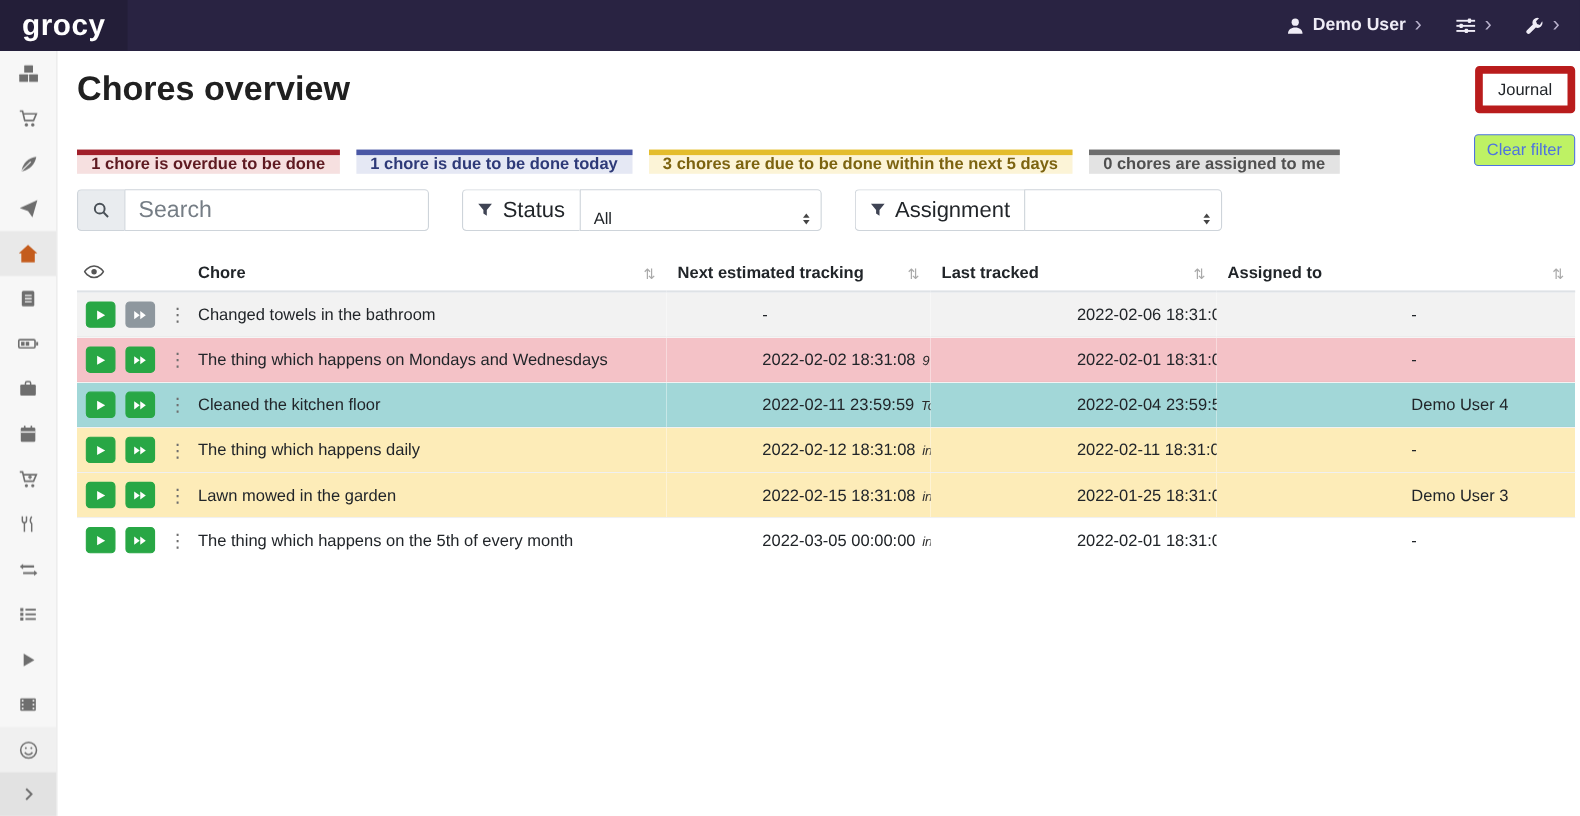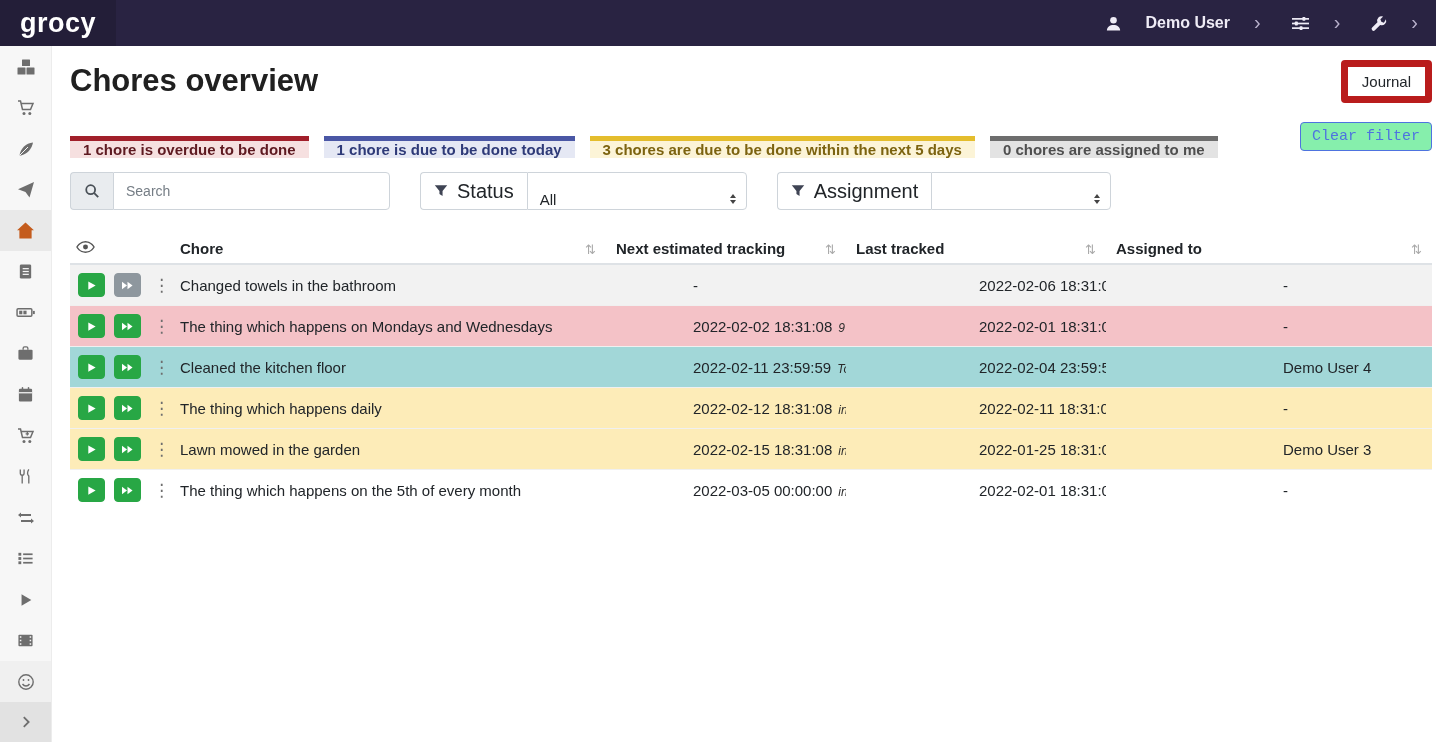--- a/index.html
+++ b/index.html
@@ -5,21 +5,21 @@
   *{box-sizing:border-box;margin:0;padding:0}
   html,body{width:1436px;height:742px;overflow:hidden}
   body{font-family:"Liberation Sans","DejaVu Sans",sans-serif;background:#fff;color:#212529;font-size:15px}
 
   
   .navbar{position:fixed;top:0;left:0;right:0;height:46px;background:var(--navbar-bg,#292342);
           display:flex;align-items:center;justify-content:space-between;padding:0 18px 0 0;z-index:10}
   .brand{height:46px;display:flex;align-items:center;padding:0 20px;background:rgba(0,0,0,.14);
          color:#fff;font-size:27px;font-weight:bold;letter-spacing:.5px;text-decoration:none;cursor:pointer}
   .nav-right{display:flex;align-items:center;gap:30px}
-  .nav-item{display:flex;align-items:center;gap:24px;color:#efecf6;font-size:16px;font-weight:600;cursor:pointer}
+  .nav-item{display:flex;align-items:center;gap:8px;color:#efecf6;font-size:16px;font-weight:600;cursor:pointer}
   .nav-chevron{color:#b9b1cc;font-size:20px;font-weight:400;line-height:1;margin-top:-3px}
 
   
   .sidebar{position:fixed;top:46px;left:0;bottom:0;width:52px;background:var(--sidebar-bg,#f7f7f7);
            border-right:1px solid #ececec;display:flex;flex-direction:column}
   .side-item{height:41px;display:flex;align-items:center;justify-content:center;cursor:pointer;flex:0 0 auto}
   .side-item.active{background:var(--sidebar-active-bg,#e9e9e9)}
   .side-item.shaded{background:#f0f0f0}
   .side-bottom{margin-top:auto;height:40px;background:#e2e2e2;display:flex;align-items:center;justify-content:center;cursor:pointer}
 
@@ -32,28 +32,28 @@
 
   
   .cards-row{display:flex;gap:15px;margin-top:8px;align-items:flex-end;height:44px}
   .card{display:flex;align-items:center;justify-content:center;padding:0 13px;font-weight:bold;font-size:15px;
         border-top:5px solid;cursor:pointer;white-space:nowrap}
   .card-overdue{border-color:var(--card-overdue-accent,#a11f2a);background:var(--card-overdue-bg,#f6e0e0);color:var(--card-overdue-text,#5e1a21)}
   .card-today{border-color:var(--card-today-accent,#4a57a5);background:var(--card-today-bg,#e5e8f4);color:var(--card-today-text,#2e3a78)}
   .card-soon{border-color:var(--card-soon-accent,#e4bd2d);background:var(--card-soon-bg,#fcf4d7);color:var(--card-soon-text,#7c6310)}
   .card-assigned{border-color:var(--card-assigned-accent,#6d6d6d);background:var(--card-assigned-bg,#e3e3e3);color:var(--card-assigned-text,#4f4f4f)}
   .btn-clear{margin-left:auto;align-self:center;border:1px solid var(--primary-blue,#4e73df);color:var(--primary-blue,#4e73df);
-             background:#86efac;font-size:15px;padding:5px 11px;border-radius:4px;cursor:pointer;font-family:Liberation Mono, monospace}
+             background:#bef264;font-size:15px;padding:5px 11px;border-radius:4px;cursor:pointer;font-family:Liberation Sans, sans-serif}
 
   
   .filters-row{display:flex;gap:30px;margin-top:14px;height:38px}
   .search-group{display:flex;width:320px}
   .search-prepend{width:43px;background:#e9ecef;border:1px solid #ced4da;border-right:0;border-radius:4px 0 0 4px;
                   display:flex;align-items:center;justify-content:center}
-  .search-input{flex:1;border:1px solid #ced4da;border-radius:0 4px 4px 0;padding:0 12px;font-size:14px;
+  .search-input{flex:1;border:1px solid #ced4da;border-radius:0 4px 4px 0;padding:0 12px;font-size:21px;
                 font-family:inherit;color:#495057;outline:none;min-width:0}
   .search-input::placeholder{color:#757d85}
   .filter-group{display:flex}
   .filter-label{display:flex;align-items:center;gap:9px;padding:0 13px;border:1px solid #ced4da;border-right:0;
                 border-radius:4px 0 0 4px;background:#fff;font-size:20px;color:#212529}
   .filter-select{border:1px solid #ced4da;border-radius:0 4px 4px 0;display:flex;align-items:center;
                  justify-content:space-between;padding:16px 10px 0 12px;font-size:15px;color:#212529;cursor:pointer;background:#fff}
   .filter-select.status{width:220px}
   .filter-select.assignment{width:180px}
   .sel-arrows{display:flex;flex-direction:column;gap:2px}

